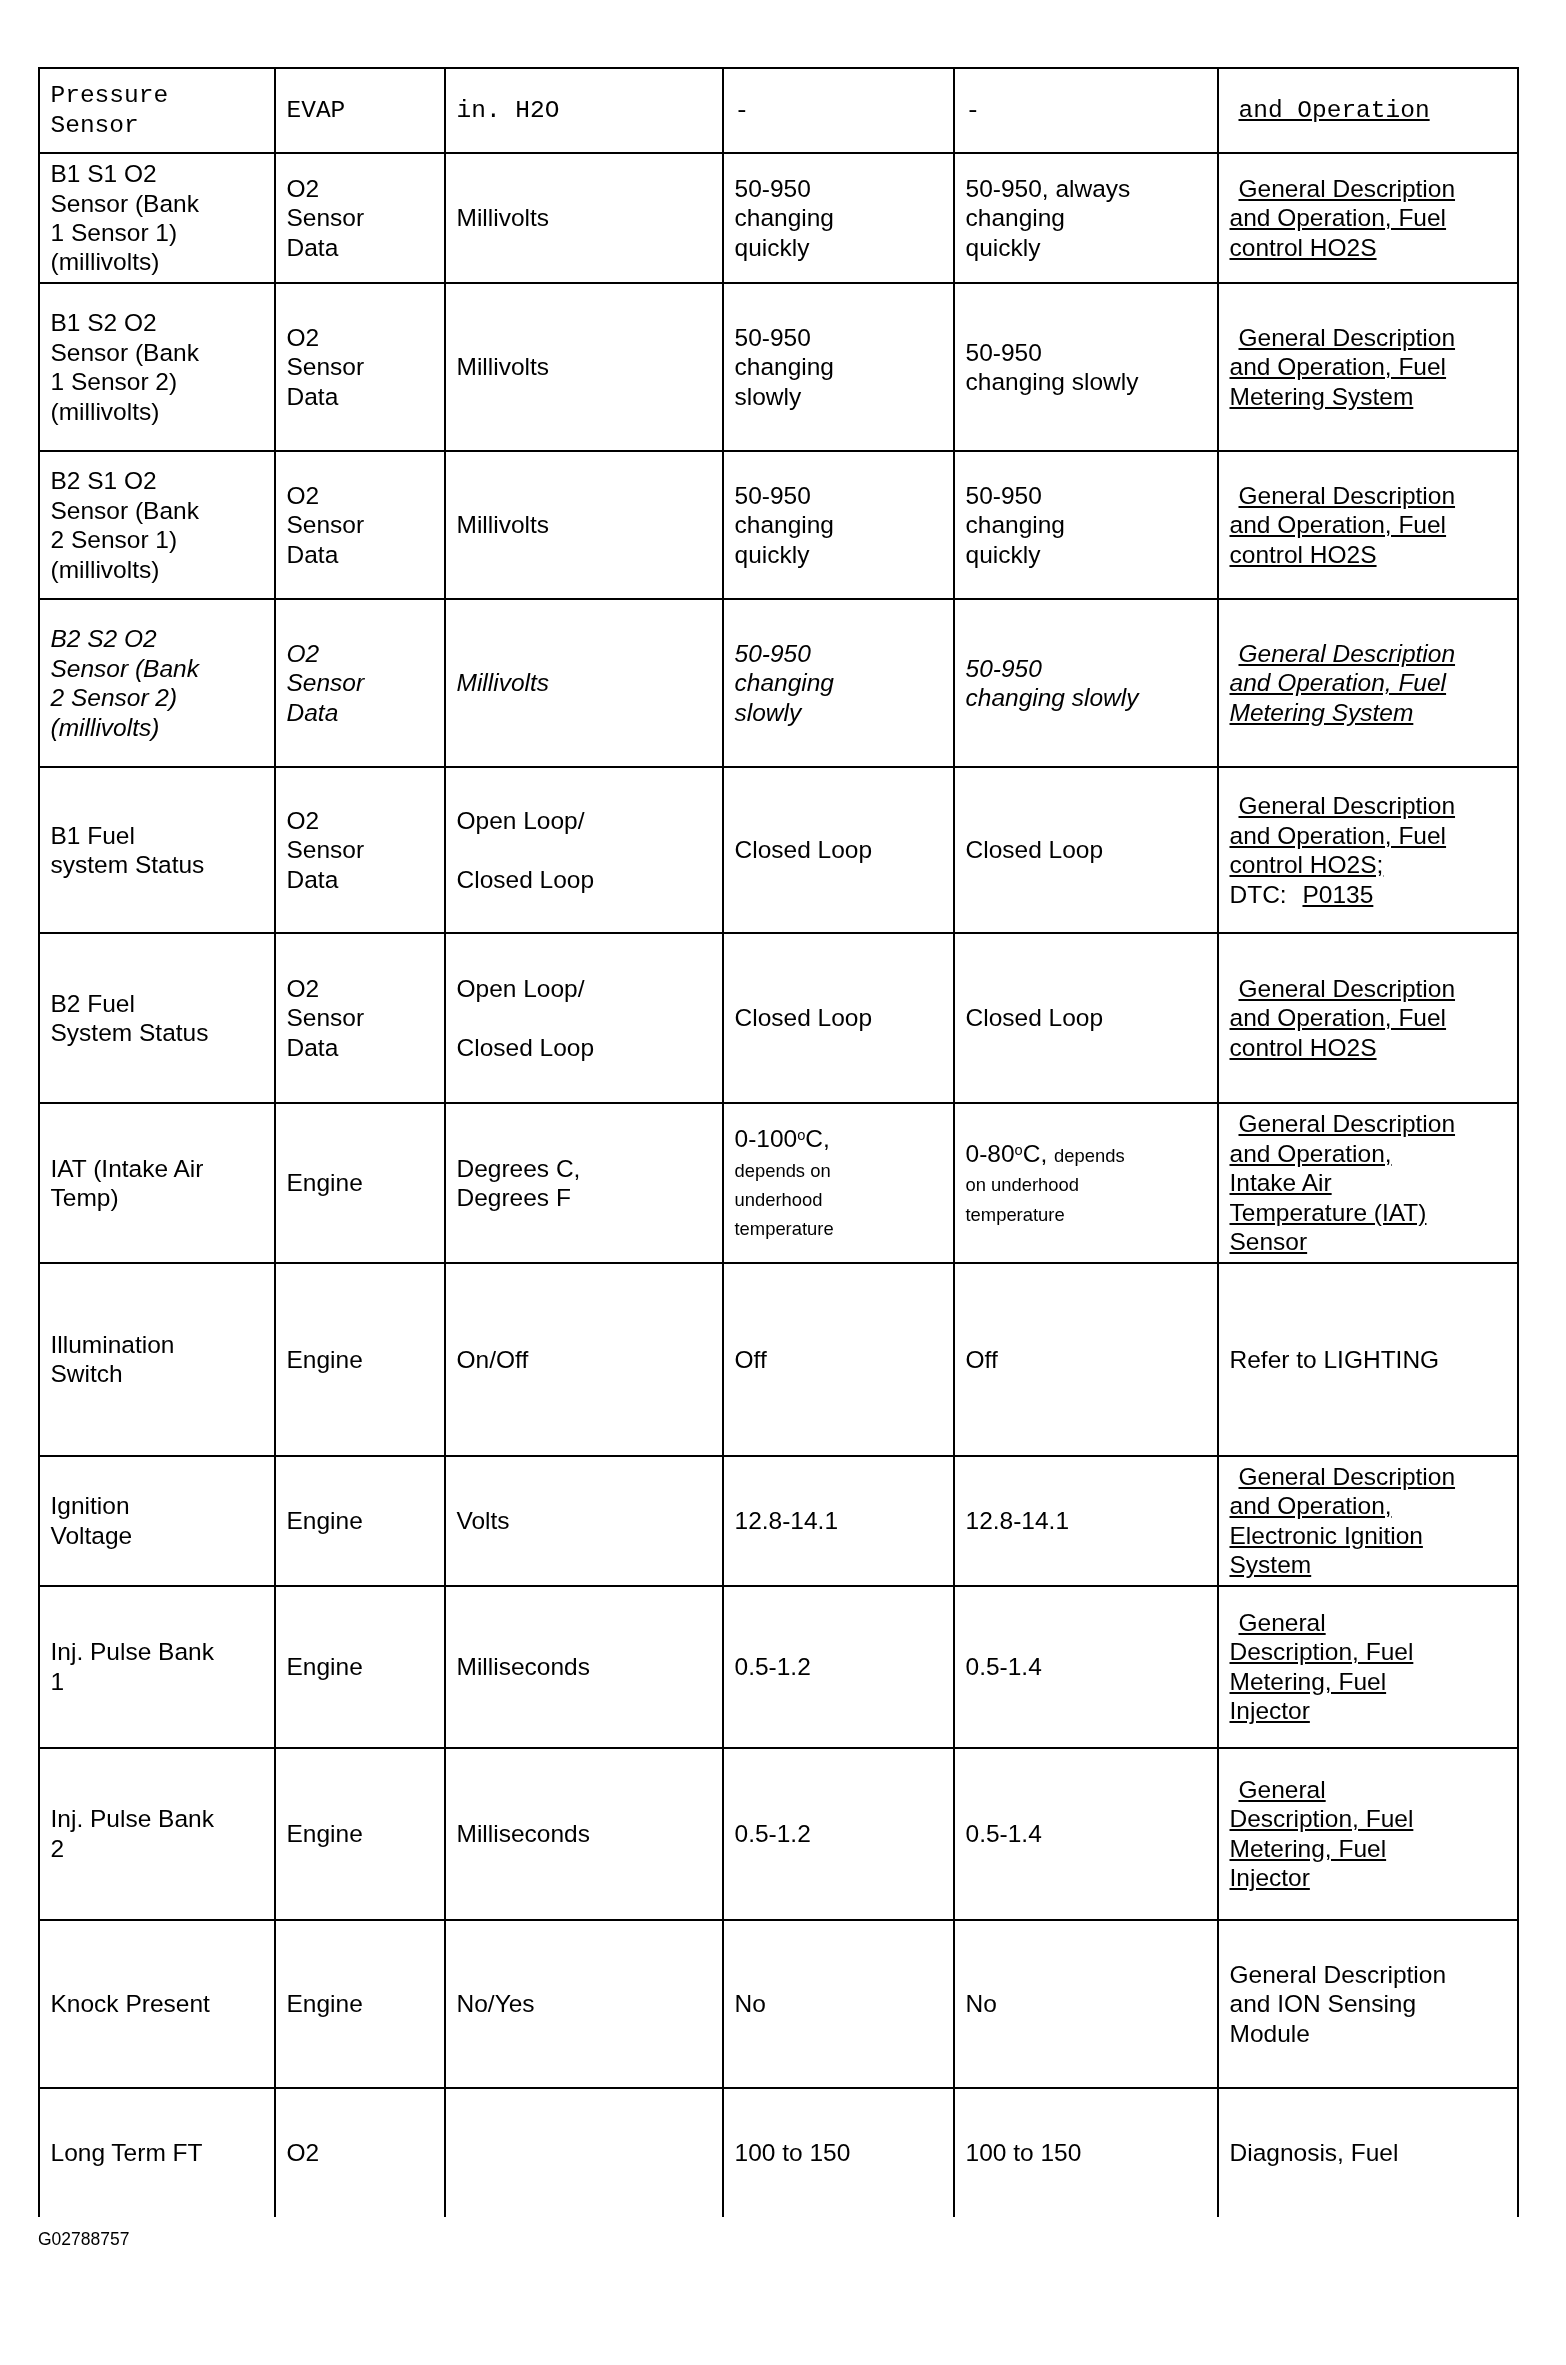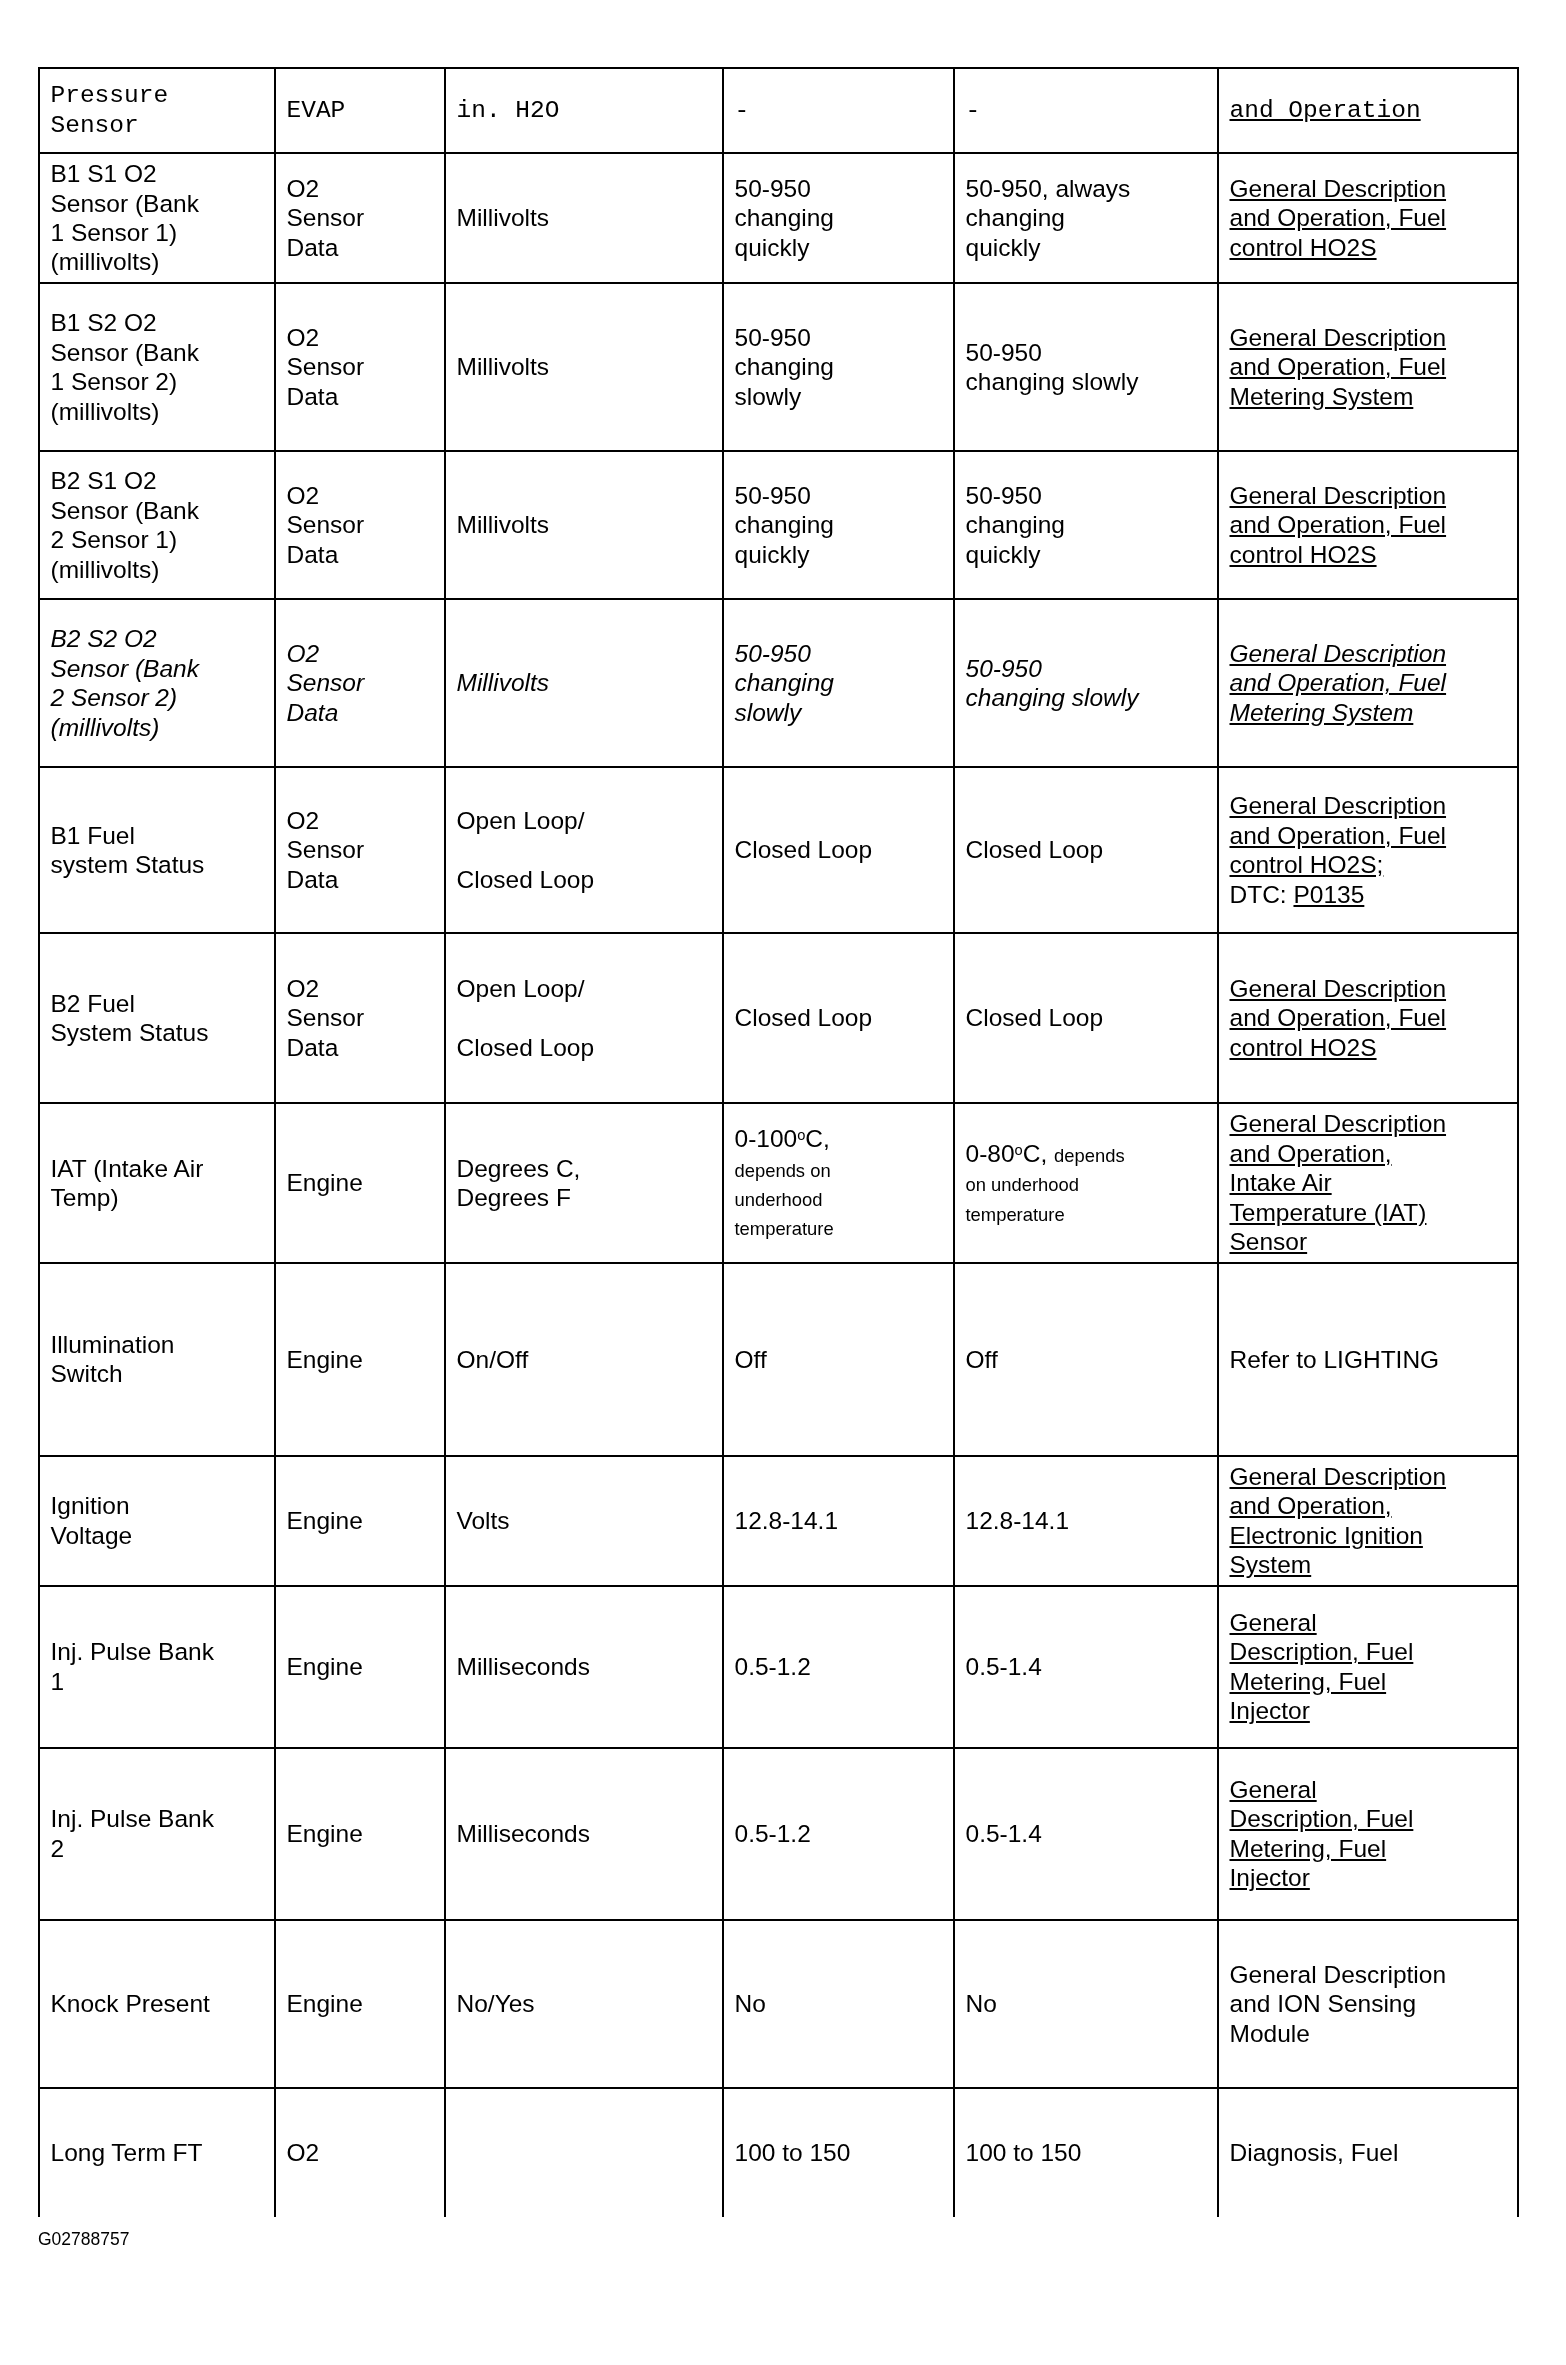--- a/index.html
+++ b/index.html
@@ -34,21 +34,21 @@
   tbody tr:nth-child(7)  { height: 170px; }
   tbody tr:nth-child(8)  { height: 146px; }
   tbody tr:nth-child(9)  { height: 193px; }
   tbody tr:nth-child(10) { height: 102px; }
   tbody tr:nth-child(11) { height: 162px; }
   tbody tr:nth-child(12) { height: 172px; }
   tbody tr:nth-child(13) { height: 168px; }
   tbody tr:nth-child(14) { height: 129px; }
   tbody tr:nth-child(15) { height: 81px; }
   tbody tr:last-child td { border-bottom: none; }
-  .lnk { text-decoration: underline; cursor: pointer; }
+  .lnk { text-decoration: underline; cursor: pointer; margin-left: 9px; }
   .sup { font-size: 0.6em; position: relative; top: -0.5em; }
   .small { font-size: 18.4px; line-height: 1.18; }
   .fig { margin: 12.3px 0 0 0; font-size: 17.5px; }
 </style>
 </head>
 <body>
 
 <div class="page">
   <table class="scan">
     <colgroup>

